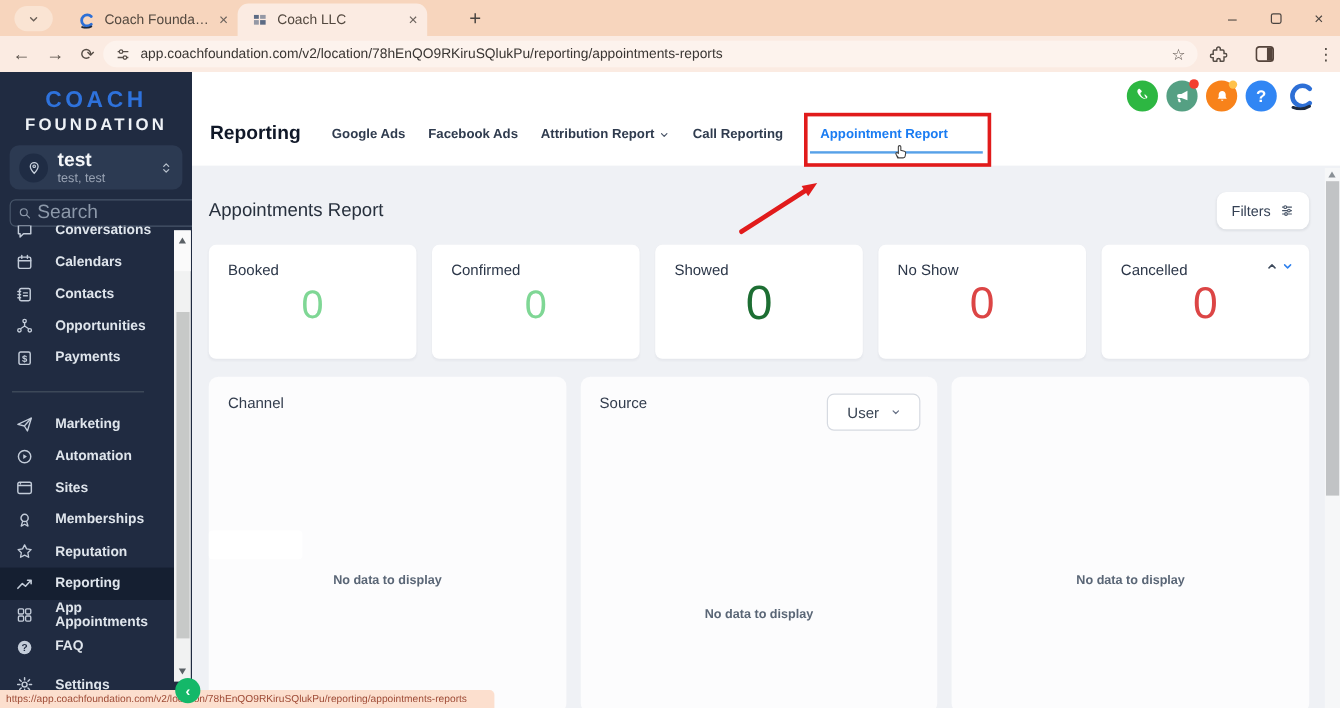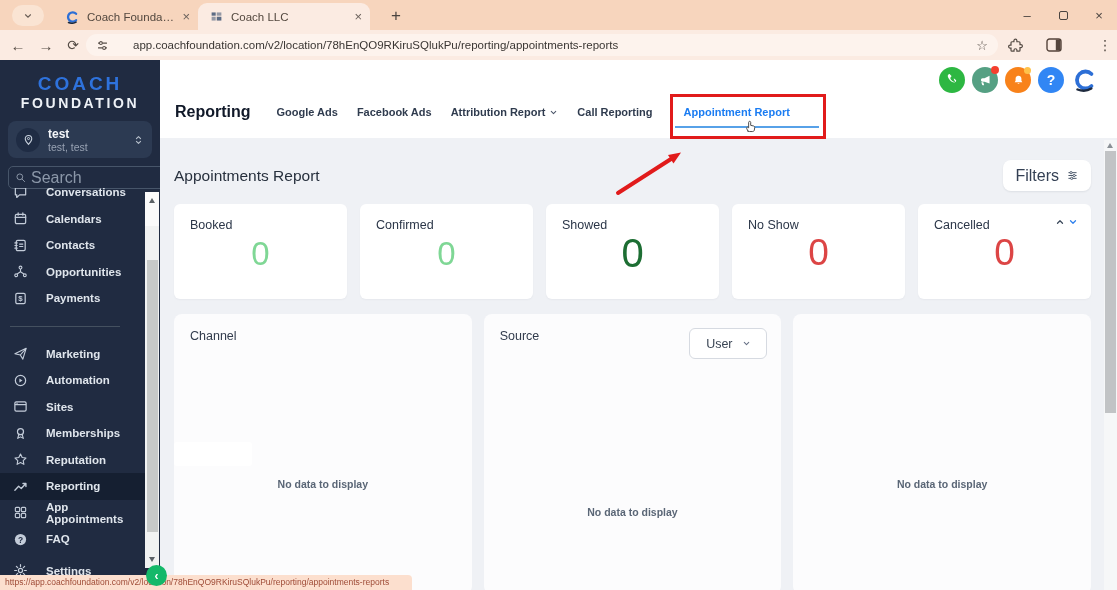--- a/index.html
+++ b/index.html
@@ -5,48 +5,48 @@
 *{margin:0;padding:0;box-sizing:border-box}
 html,body{background:#ccc}
 body{font-family:"Liberation Sans",sans-serif}
 .stage{position:relative;width:1117px;height:590px;overflow:hidden;background:#EFF1F5}
 
 
 .tabstrip{position:absolute;top:0;left:0;right:0;height:30px;background:#F7D5BD}
 .tab-search{position:absolute;left:12px;top:5px;width:32px;height:21px;border-radius:11px;background:#FAE4D3;display:flex;align-items:center;justify-content:center;color:#6A5F57}
 .tabs{position:absolute;left:54px;bottom:0;display:flex;align-items:flex-end}
 .tab{height:27px;display:flex;align-items:center;gap:7px;padding:0 8px 0 10px;width:144px}
-.tab.active{width:172px;background:#FBEBE2;border-radius:9px 9px 0 0}
+.tab.active{width:158px;background:#FBEBE2;border-radius:9px 9px 0 0}
 .tab-title{flex:1;font-size:11.5px;color:#53483F;white-space:nowrap;overflow:hidden;text-overflow:ellipsis}
 .tab-close{color:#6B625C;font-size:13px;line-height:1}
 .favicon{width:16px;height:16px;flex:none;display:flex;align-items:center;justify-content:center}
 .newtab{position:absolute;left:384px;top:4px;width:24px;height:24px;display:flex;align-items:center;justify-content:center;color:#4A4440;font-size:17px}
 .wincontrols{position:absolute;right:0;top:0;height:30px;display:flex}
 .wc{width:36px;height:30px;display:flex;align-items:center;justify-content:center;color:#4A4440;font-size:13px}
 .wc .sq{width:9px;height:9px;border:1.3px solid #4A4440;border-radius:2px}
 .toolbar{position:absolute;top:30px;left:0;right:0;height:30px;background:#FBEBE2}
 .tb-ic{position:absolute;top:0;height:30px;display:flex;align-items:center;justify-content:center;color:#554C45;font-size:15px}
-.omnibox{position:absolute;left:86px;top:4px;height:22px;width:912px;border-radius:11px;background:#FDF3ED;display:flex;align-items:center;padding:0 10px;gap:24px}
+.omnibox{position:absolute;left:86px;top:4px;height:22px;width:912px;border-radius:11px;background:#FDF3ED;display:flex;align-items:center;padding:0 10px;gap:8px}
 .omni-url{flex:1;font-size:11.5px;color:#3A3633;white-space:nowrap;overflow:hidden}
 .omni-star{color:#5A514B;font-size:13px}
 .tb-div{position:absolute;left:1033px;top:38px;width:1px;height:14px;background:#E3BCA7}
 .avatar{position:absolute;left:1068px;top:34px;width:22px;height:22px;border-radius:50%;background:#12A5A5;color:#fff;font-size:10.5px;font-weight:700;display:flex;align-items:center;justify-content:center}
 
 
 .app{position:absolute;top:60px;left:0;right:0;bottom:0;display:flex}
 
 
 .sidebar{position:relative;width:160px;background:#202B41;flex:none}
 .sb-logo{padding-top:13px;text-align:center}
 .sb-logo .l1{font-size:19px;font-weight:700;letter-spacing:3px;color:#2E72DC}
 .sb-logo .l2{font-size:14px;font-weight:700;letter-spacing:2.6px;color:#EEF2F7}
 .account{margin:10px 8px 0;height:37px;background:#2C3A52;border-radius:8px;display:flex;align-items:center;padding:0 8px;gap:8px}
 .acct-ic{width:24px;height:24px;border-radius:50%;background:#1F2C44;color:#C9D2DE;display:flex;align-items:center;justify-content:center;flex:none}
 .acct-txt{flex:1;min-width:0}
-.acct-name{font-size:12px;font-weight:700;color:#F4F6F9}
+.acct-name{font-size:16px;font-weight:700;color:#F4F6F9}
 .acct-sub{font-size:10.5px;color:#98A2B3}
 .acct-chev{color:#B6BFCB;display:flex}
 .searchrow{margin:8px 8px 0;display:flex;gap:4px}
 .searchbox{flex:1;height:23px;border:1px solid #475569;border-radius:5px;display:flex;align-items:center;padding:0 6px;gap:5px;color:#8C98A9}
 .searchbox input{background:transparent;border:none;outline:none;flex:1;min-width:0;font-size:16px;color:#C6CEDA;font-family:inherit}
 .searchbox input::placeholder{color:#8C98A9}
 .kbd{border:1px solid #6C7A8F;border-radius:3px;font-size:8.5px;color:#A6B0BF;padding:1px 3px;white-space:nowrap}
 .ai-btn{width:22px;height:23px;border-radius:5px;background:#2C3A52;display:flex;align-items:center;justify-content:center;color:#2FC28D}
 #sidebar-menu{position:absolute;top:128px;left:0;width:146px;bottom:40px;overflow:hidden}
 #sidebar-menu>div:first-child{margin-top:-9px}
@@ -78,21 +78,21 @@
 .nav-title{font-size:16px;font-weight:600;color:#101828;margin-right:26px}
 .nav-tab{position:relative;margin-right:19px;font-size:11px;font-weight:600;color:#2F3B4E;display:flex;align-items:center;gap:4px;cursor:pointer}
 .nav-chev{display:flex;color:#4A5568}
 .nav-tab.active{color:#1A7CF2;margin-left:9px;padding:0 3px}
 .nav-tab.active::after{content:"";position:absolute;left:-6px;right:-26px;bottom:-10px;height:2px;background:#57A1E8}
 .redbox{position:absolute;inset:-12px -33px -21px -11px;border:3px solid #E11B1B;pointer-events:none;z-index:8}
 .cursor{position:absolute;left:56%;top:12px;width:15px;height:16px;z-index:9}
 .anno-arrow{position:absolute;left:-66px;top:37px;width:78px;height:54px;pointer-events:none;z-index:9;overflow:visible}
 .pagehead{display:flex;align-items:center;justify-content:space-between;margin:22px 26px 0 14px}
 .page-title{font-size:15.5px;font-weight:500;color:#27303D}
-.filters-btn{display:flex;align-items:center;gap:7px;background:#fff;border:none;border-radius:8px;height:31px;padding:0 12px;font-size:16px;color:#344054;box-shadow:0 1px 2px rgba(16,24,40,.08);font-family:inherit;cursor:pointer}
+.filters-btn{display:flex;align-items:center;gap:7px;background:#fff;border:none;border-radius:8px;height:31px;padding:0 12px;font-size:12px;color:#344054;box-shadow:0 1px 2px rgba(16,24,40,.08);font-family:inherit;cursor:pointer}
 .stats{display:flex;gap:13px;margin:13px 26px 0 14px}
 .stat{position:relative;flex:1;height:95px;background:#fff;border-radius:6px;box-shadow:0 1px 2px rgba(16,24,40,.04)}
 .stat-label{padding:14px 0 0 16px;font-size:12.5px;font-weight:500;color:#2B3648}
 .stat-value{text-align:center;font-weight:300;font-size:33px;line-height:1.15;margin-top:3px}
 .stat-value.big{font-size:40px;font-weight:400;margin-top:-2px}
 .stat-value.warn{font-size:37px;margin-top:0}
 .sorts{position:absolute;top:13px;right:13px;display:flex;gap:3px;align-items:center}
 .sorts svg{width:10px;height:10px}
 .panels{display:flex;gap:12px;margin:15px 26px 0 14px;height:280px}
 .panel{position:relative;flex:1;background:#FCFCFD;border-radius:8px}

